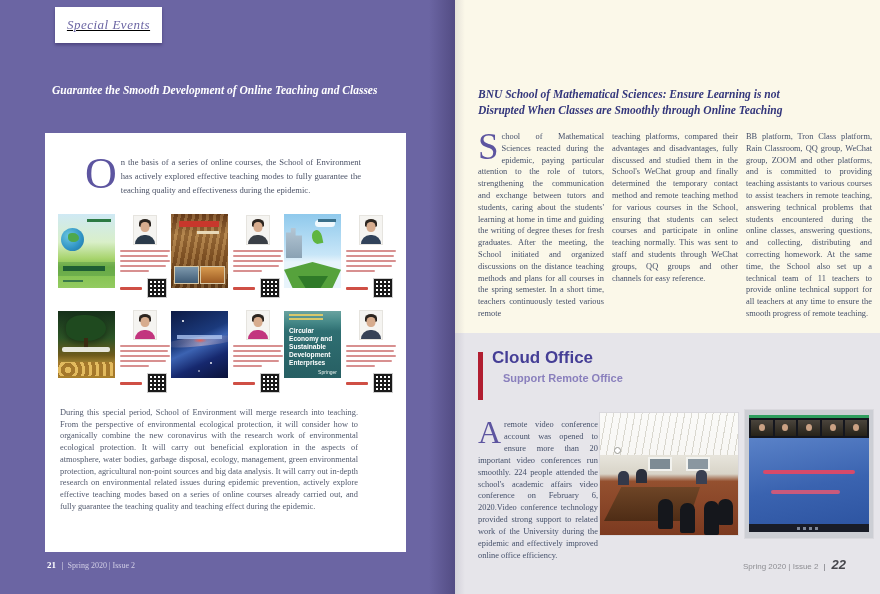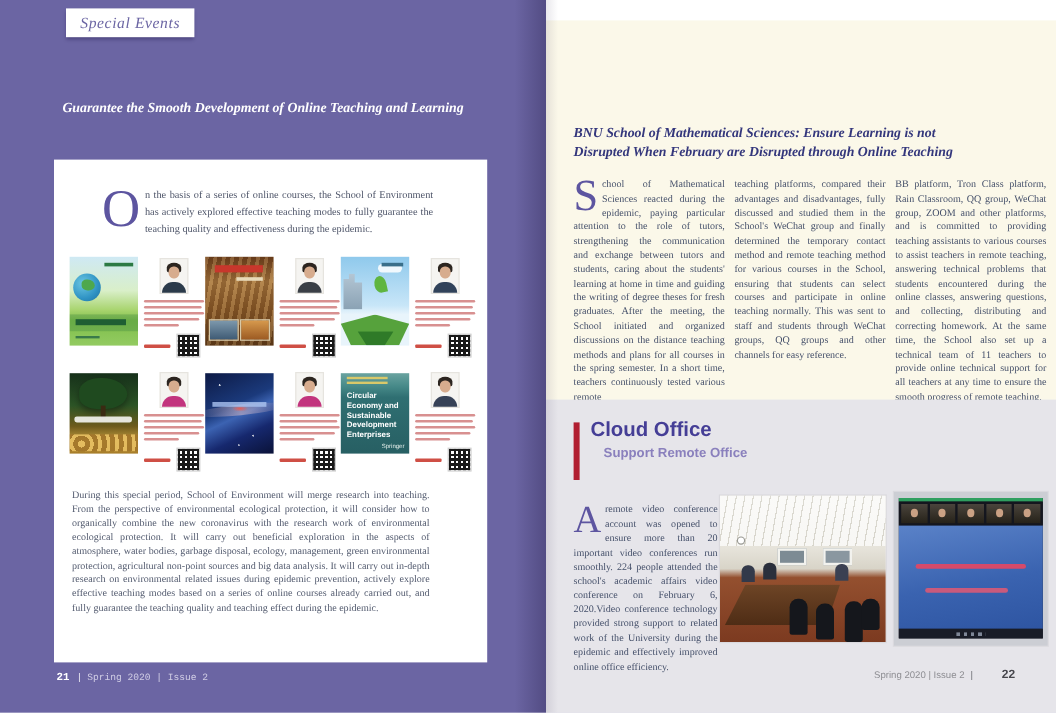--- a/index.html
+++ b/index.html
@@ -6,22 +6,22 @@
   html,body { width:880px; height:594px; }
   body { font-family:"Liberation Serif", serif; overflow:hidden; position:relative; background:#fff; }
 
   .stage { position:absolute; top:0; left:0; width:880px; height:594px; }
 
   
   .page-left { position:absolute; left:0; top:0; width:455px; height:594px; background:#6b65a3; }
   .spine-shadow { position:absolute; right:0; top:0; width:26px; height:100%;
      background:linear-gradient(90deg, rgba(20,12,50,0) 0%, rgba(20,12,50,.28) 100%); }
 
-  .badge-box { position:absolute; left:55px; top:7px; width:107px; height:24px; background:#ffffff;
-     display:flex; align-items:center; justify-content:center; box-shadow:0 2px 3px rgba(20,10,60,.35); }
+  .badge-box { position:absolute; left:55px; top:7px; width:107px; height:36px; background:#ffffff;
+     display:flex; align-items:center; justify-content:center; box-shadow:0 2px 3px rgba(20,10,60,.35);text-decoration:underline; }
   .badge-box span { font-style:italic; font-size:13px; color:#6b65a3; letter-spacing:.5px; }
 
   .lp-title { position:absolute; left:52px; top:82px; width:348px; color:#ffffff;
      font-weight:bold; font-style:italic; font-size:11.5px; line-height:16px; }
 
   .lp-card { position:absolute; left:45px; top:133px; width:361px; height:419px; background:#ffffff; }
 
   .lp-intro { position:absolute; left:40px; top:22px; width:276px; font-size:8.6px; line-height:14px;
      color:#4d5468; text-align:justify; }
   .dropcap { float:left; font-family:"Liberation Serif",serif; color:#5d55a0; font-weight:normal; }
@@ -112,28 +112,28 @@
   .cov6 { background:linear-gradient(180deg,#6aa3a0 0%,#478a89 16%,#2f6f72 30%,#275f63 100%); }
   .cov6 .authors { position:absolute; top:3px; left:5px; width:34px; height:2px; background:#d8c86a; box-shadow:0 4px 0 #d8c86a; }
   .cov6 .title { position:absolute; top:16px; left:5px; width:50px; color:#ffffff;
      font-family:"Liberation Sans",sans-serif; font-weight:bold; font-size:6.6px; line-height:8px; }
   .cov6 .publisher { position:absolute; bottom:3px; right:4px; color:#e8f2ee;
      font-family:"Liberation Sans",sans-serif; font-size:5px; }
 
   .lp-body { position:absolute; left:15px; top:274px; width:298px; font-size:8.4px; line-height:11.7px;
      color:#525a6e; text-align:justify; }
 
-  .lp-footer { position:absolute; left:47px; top:560px; font-family:Liberation Mono, monospace;
+  .lp-footer { position:absolute; left:47px; top:560px; font-family:Liberation Serif, serif;
      font-size:8px; color:rgba(240,238,250,.75); }
   .lp-footer b { color:#ffffff; font-size:9px; margin-right:6px; }
   .lp-footer .div { margin:0 4px 0 0; color:rgba(255,255,255,.9); }
 
   
   .page-right { position:absolute; left:455px; top:0; width:425px; height:594px; }
-  .rp-cream { position:absolute; left:0; top:17px; width:425px; height:424px; background:#fbf8e9; }
+  .rp-cream { position:absolute; left:0; top:0; width:425px; height:424px; background:#fbf8e9; }
   .rp-gray  { position:absolute; left:0; top:333px; width:425px; height:344px; background:#e6e5ea; }
   .rp-edge  { position:absolute; left:0; top:0; width:10px; height:594px;
      background:linear-gradient(90deg, rgba(40,30,70,.10), rgba(40,30,70,0)); }
 
   .rp-title { position:absolute; left:23px; top:86px; width:392px; color:#34377c;
      font-weight:bold; font-style:italic; font-size:11.5px; line-height:16px; }
 
   .rp-cols { position:absolute; left:23px; top:131px; width:394px; display:flex; gap:8px; }
   .rp-col { width:126px; font-size:8.4px; line-height:11.8px; color:#45506a; text-align:justify; }
   .dc-s { font-size:37px; line-height:31px; padding-right:3px; }
@@ -179,36 +179,36 @@
   .photo-vc .main { position:absolute; top:23px; left:0; width:100%; height:86px;
      background:linear-gradient(170deg,#5a82c8 0%,#3a63b0 55%,#2e55a2 100%); }
   .photo-vc .vt1 { position:absolute; top:32px; left:12%; width:76%; height:3.5px; background:#d64a6a; border-radius:2px; }
   .photo-vc .vt2 { position:absolute; top:52px; left:18%; width:58%; height:3.5px; background:#c95a7c; border-radius:2px; }
   .photo-vc .taskbar { position:absolute; bottom:0; left:0; width:100%; height:8px; background:#191c27; }
   .photo-vc .taskbar::after { content:""; position:absolute; top:2.5px; left:40%; width:24px; height:3px;
      background:repeating-linear-gradient(90deg,#7e8696 0 3px, transparent 3px 6px); }
 
   .rp-footer { position:absolute; right:34px; top:557px; font-family:"Liberation Sans",sans-serif;
      font-size:8px; color:#8e8e93; }
-  .rp-footer b { color:#46464c; font-size:10px; margin-left:24px; }
+  .rp-footer b { color:#46464c; font-size:13px; margin-left:6px;font-style:italic; }
   .rp-footer .div { margin:0 0 0 5px; color:#6e6e74; }
 </style>
 </head>
 <body>
 
 <div class="stage">
 
   <div class="page-left">
 
     <div class="badge-box">
       <span>Special Events</span>
     </div>
 
     <div class="lp-title">
-      <div>Guarantee the Smooth Development of Online Teaching and Learning</div>
+      <div>Guarantee the Smooth Development of Online Teaching and Classes</div>
     </div>
 
     <div class="lp-card">
 
       <div class="lp-intro">
         <span class="dropcap dc-o">O</span><span>n the basis of a series of online courses, the School of Environment has actively explored effective teaching modes to fully guarantee the teaching quality and effectiveness during the epidemic.</span>
       </div>
 
       <div class="gal-row gal-row1">
 
@@ -389,21 +389,21 @@
     </div>
 
     <div class="spine-shadow"></div>
   </div>
 
   <div class="page-right">
     <div class="rp-cream">
 
       <div class="rp-title">
         <div>BNU School of Mathematical Sciences: Ensure Learning is not</div>
-        <div>Disrupted When February are Disrupted through Online Teaching</div>
+        <div>Disrupted When Classes are Smoothly through Online Teaching</div>
       </div>
 
       <div class="rp-cols">
         <div class="rp-col">
           <span class="dropcap dc-s">S</span><span>chool of Mathematical Sciences reacted during the epidemic, paying particular attention to the role of tutors, strengthening the communication and exchange between tutors and students, caring about the students' learning at home in time and guiding the writing of degree theses for fresh graduates. After the meeting, the School initiated and organized discussions on the distance teaching methods and plans for all courses in the spring semester. In a short time, teachers continuously tested various remote</span>
         </div>
         <div class="rp-col">
           <div>teaching platforms, compared their advantages and disadvantages, fully discussed and studied them in the School's WeChat group and finally determined the temporary contact method and remote teaching method for various courses in the School, ensuring that students can select courses and participate in online teaching normally. This was sent to staff and students through WeChat groups, QQ groups and other channels for easy reference.</div>
         </div>
         <div class="rp-col">

